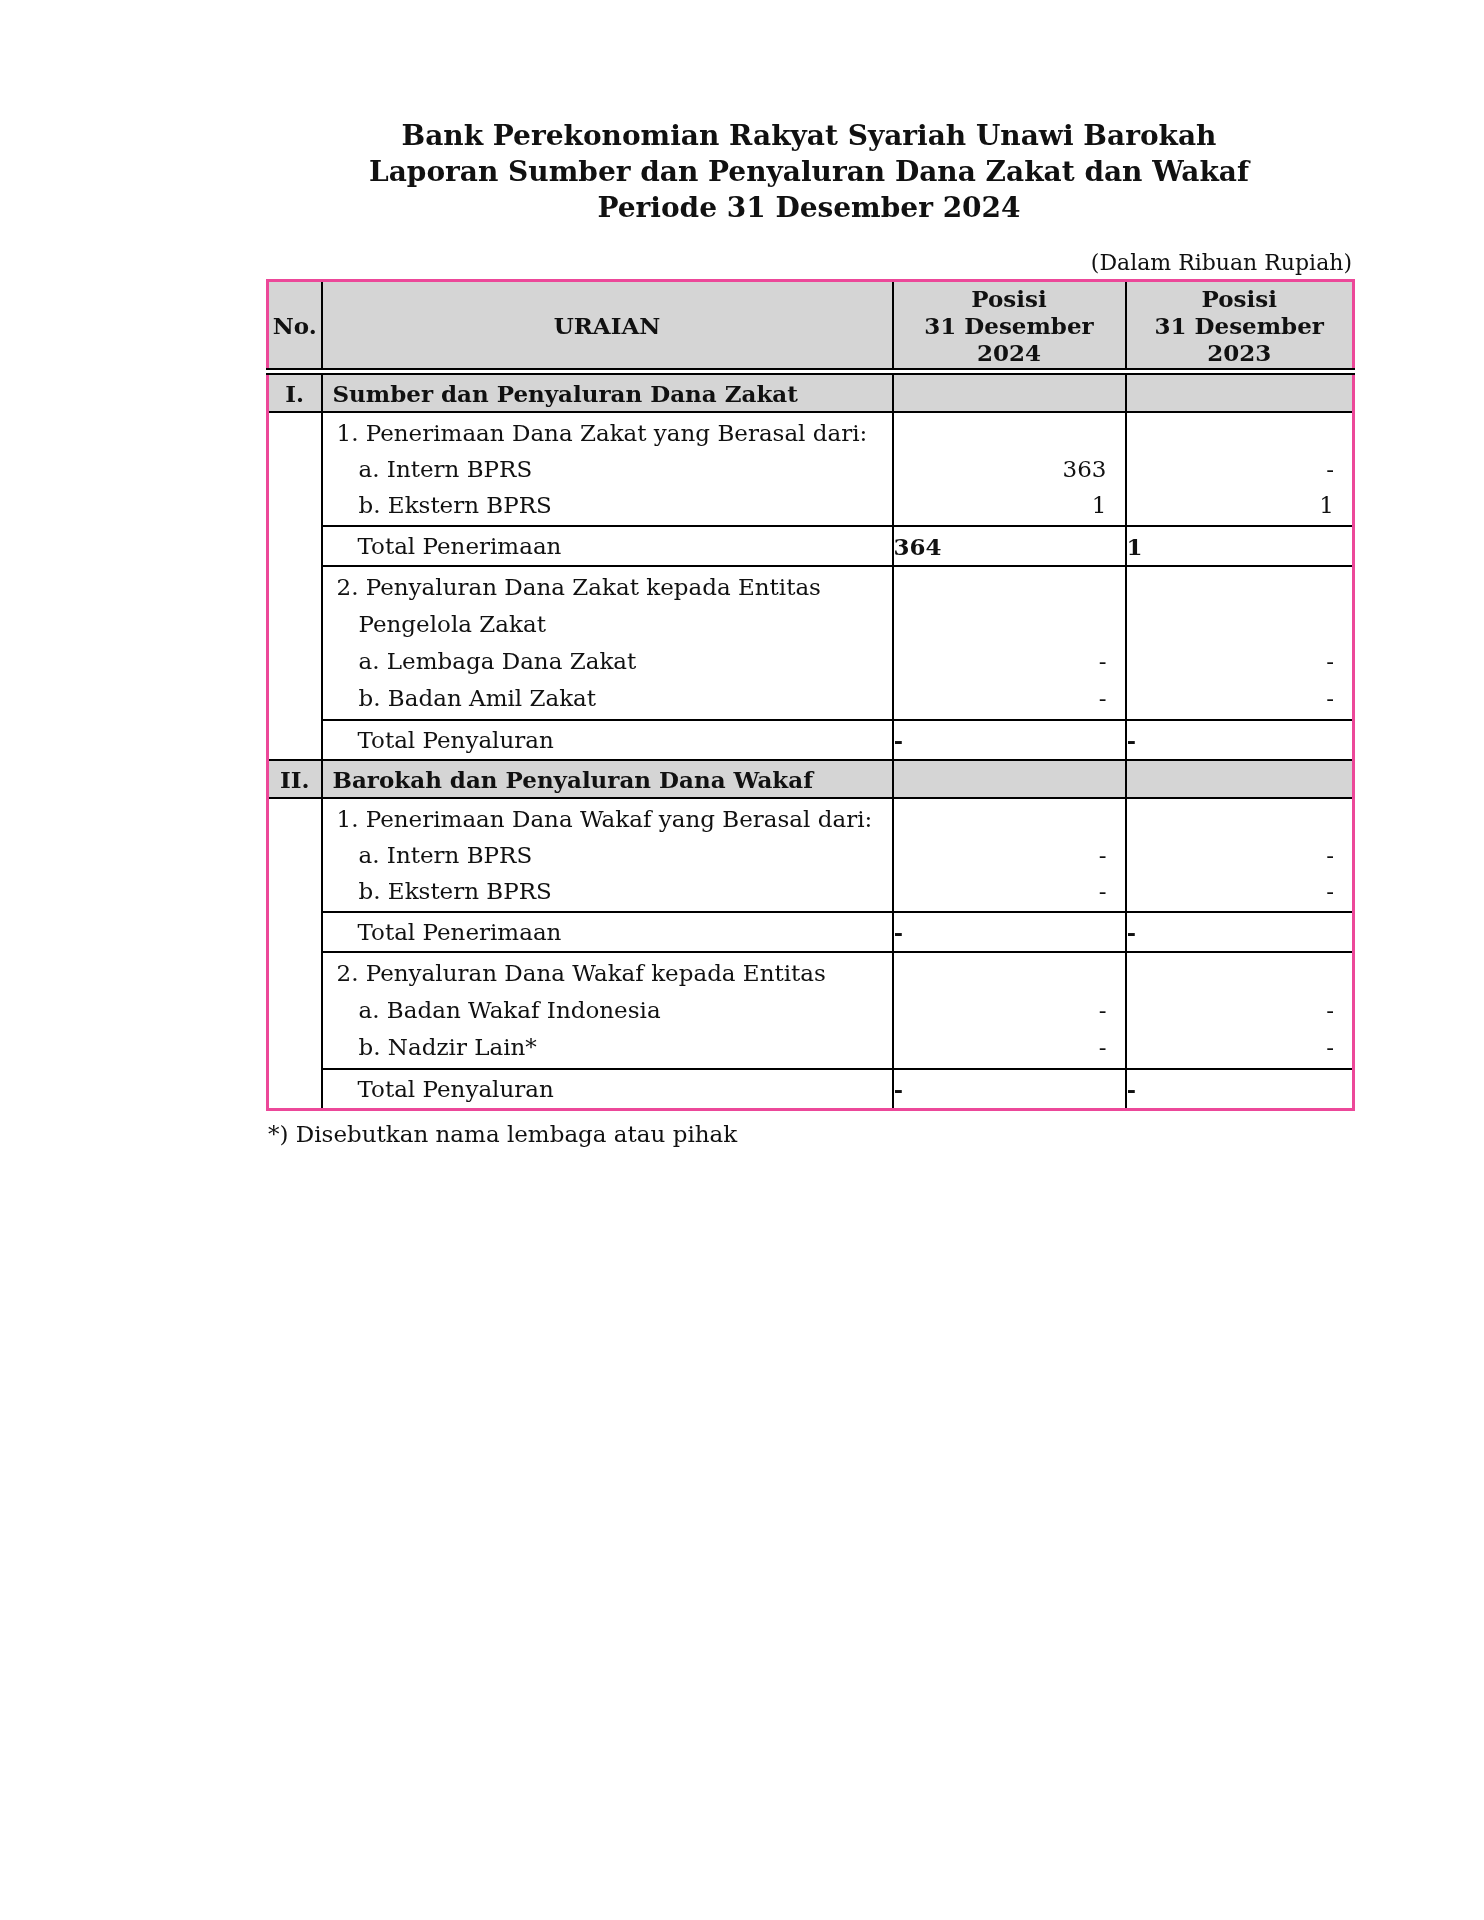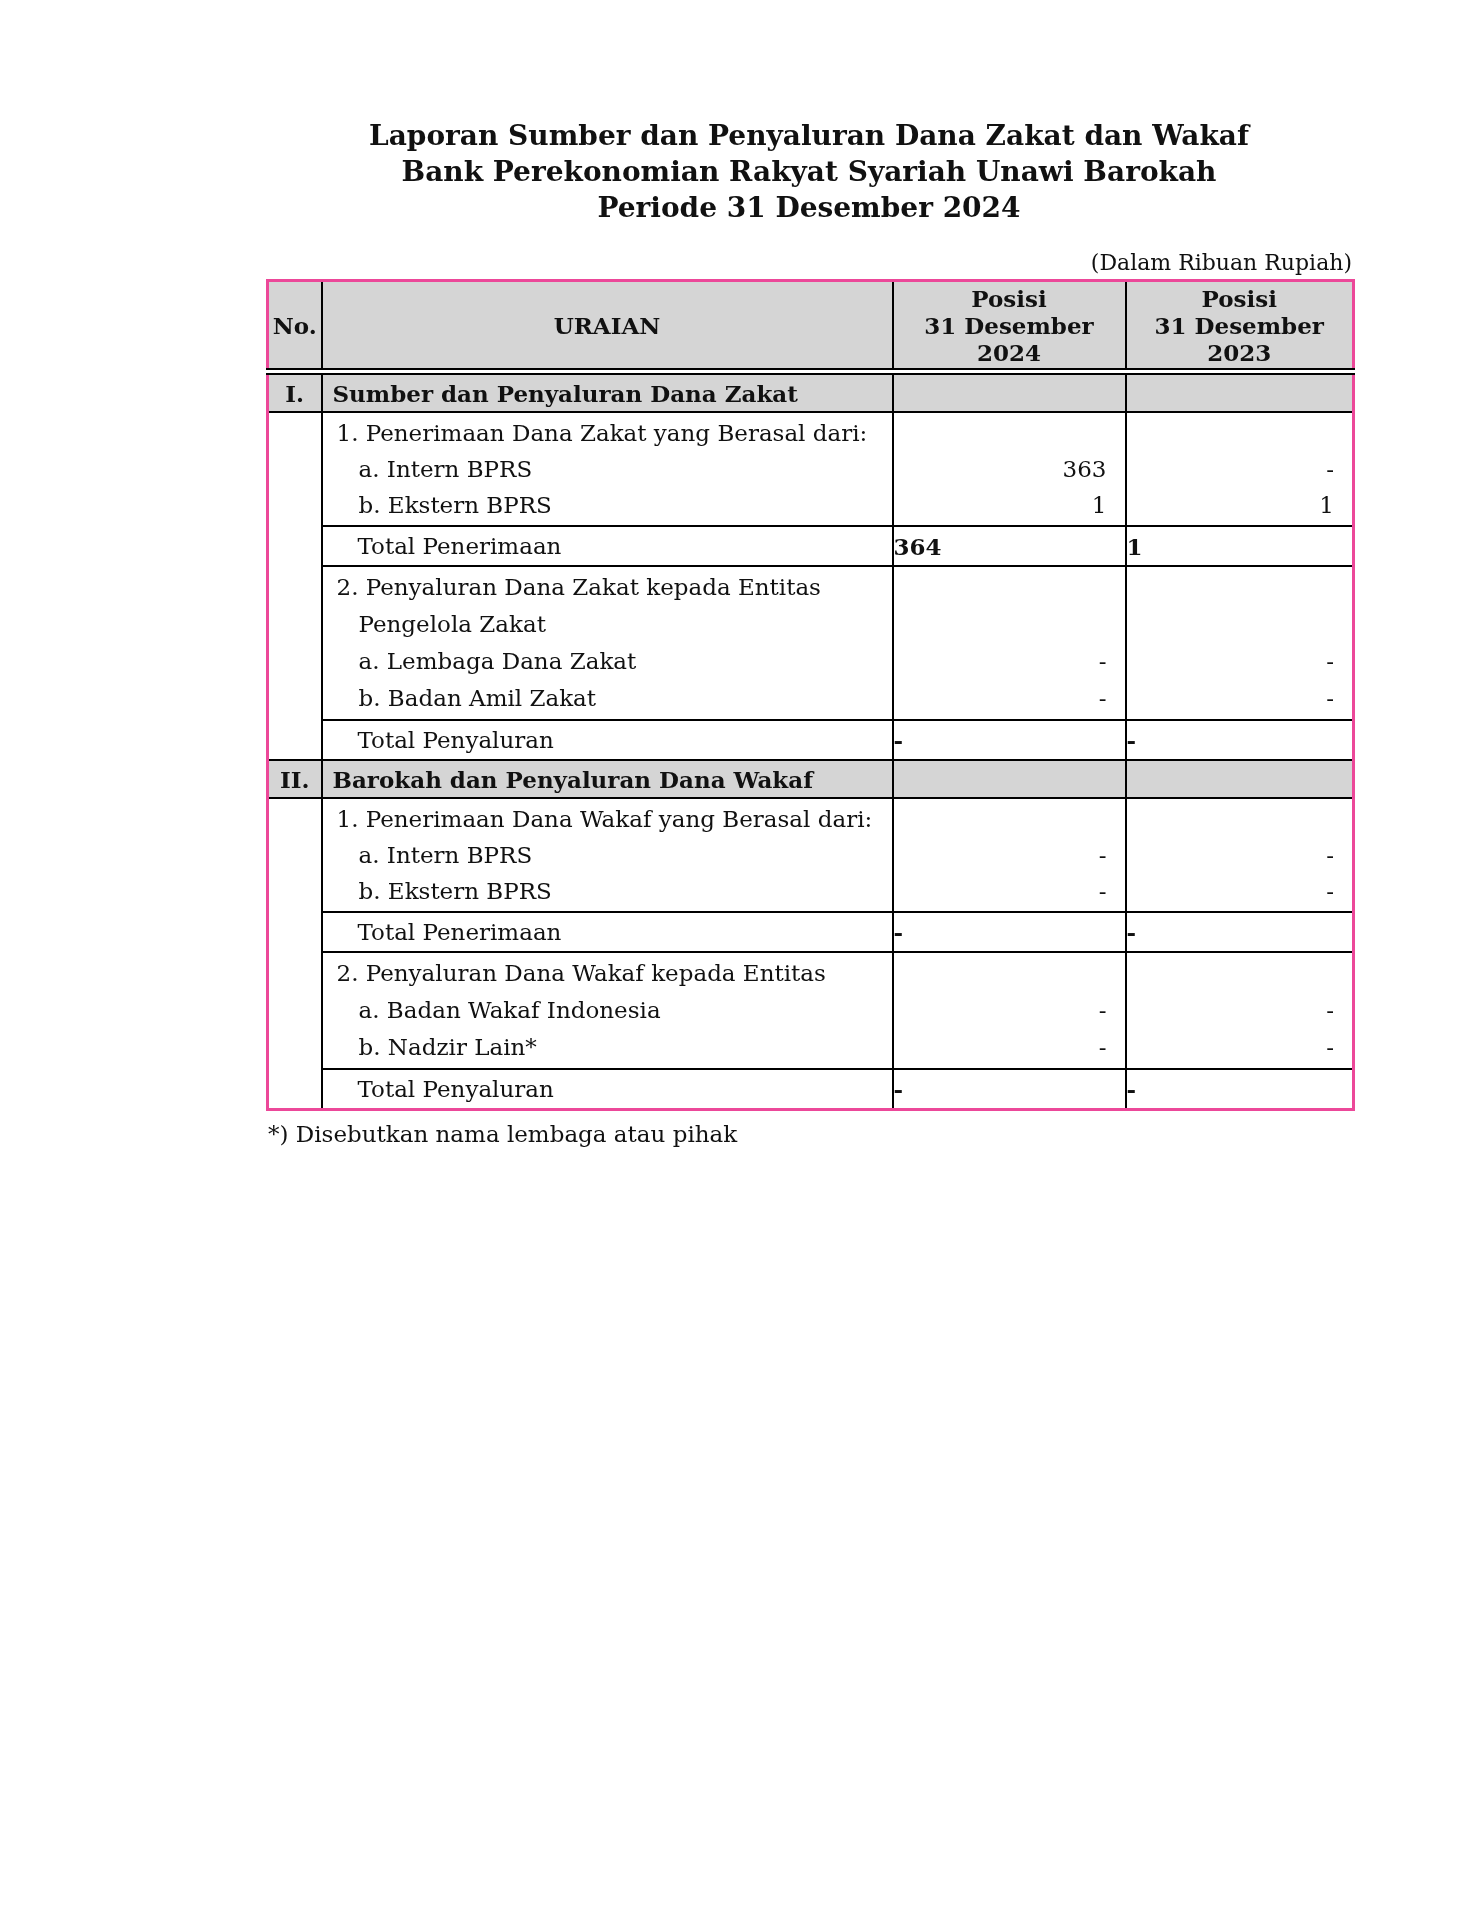--- a/index.html
+++ b/index.html
@@ -45,35 +45,35 @@
     background:#d5d5d5;
     font-weight:bold;
   }
   .r-section .c-no{text-align:center;}
   .r-section .c-uraian{padding-left:10px;}
   .ln{height:36px;line-height:36px;white-space:nowrap;}
   .ln4{height:37px;line-height:37px;}
   .ind1{padding-left:14px;}
   .ind2{padding-left:36px;}
   .c-val .ln{text-align:right;padding-right:18px;}
-  .r-total td{height:38px;}
+  .r-total td{height:38px;border-radius:14px;}
   .r-total .c-uraian{padding-left:35px;}
   .r-total .c-val{text-align:left;padding-right:18px;font-weight:bold;}
   .blockpad{padding-top:2px;padding-bottom:2px;}
   .footnote{
     margin:10px 0 0 268px;
     font-size:23px;
   }
 </style>
 </head>
 <body>
 
 <div class="title-block">
+  <div>Bank Perekonomian Rakyat Syariah Unawi Barokah</div>
   <div>Laporan Sumber dan Penyaluran Dana Zakat dan Wakaf</div>
-  <div>Bank Perekonomian Rakyat Syariah Unawi Barokah</div>
   <div>Periode 31 Desember 2024</div>
 </div>
 
 <div class="unit-note">(Dalam Ribuan Rupiah)</div>
 
 <table class="report">
   <colgroup>
     <col style="width:54px">
     <col style="width:571px">
     <col style="width:233px">

